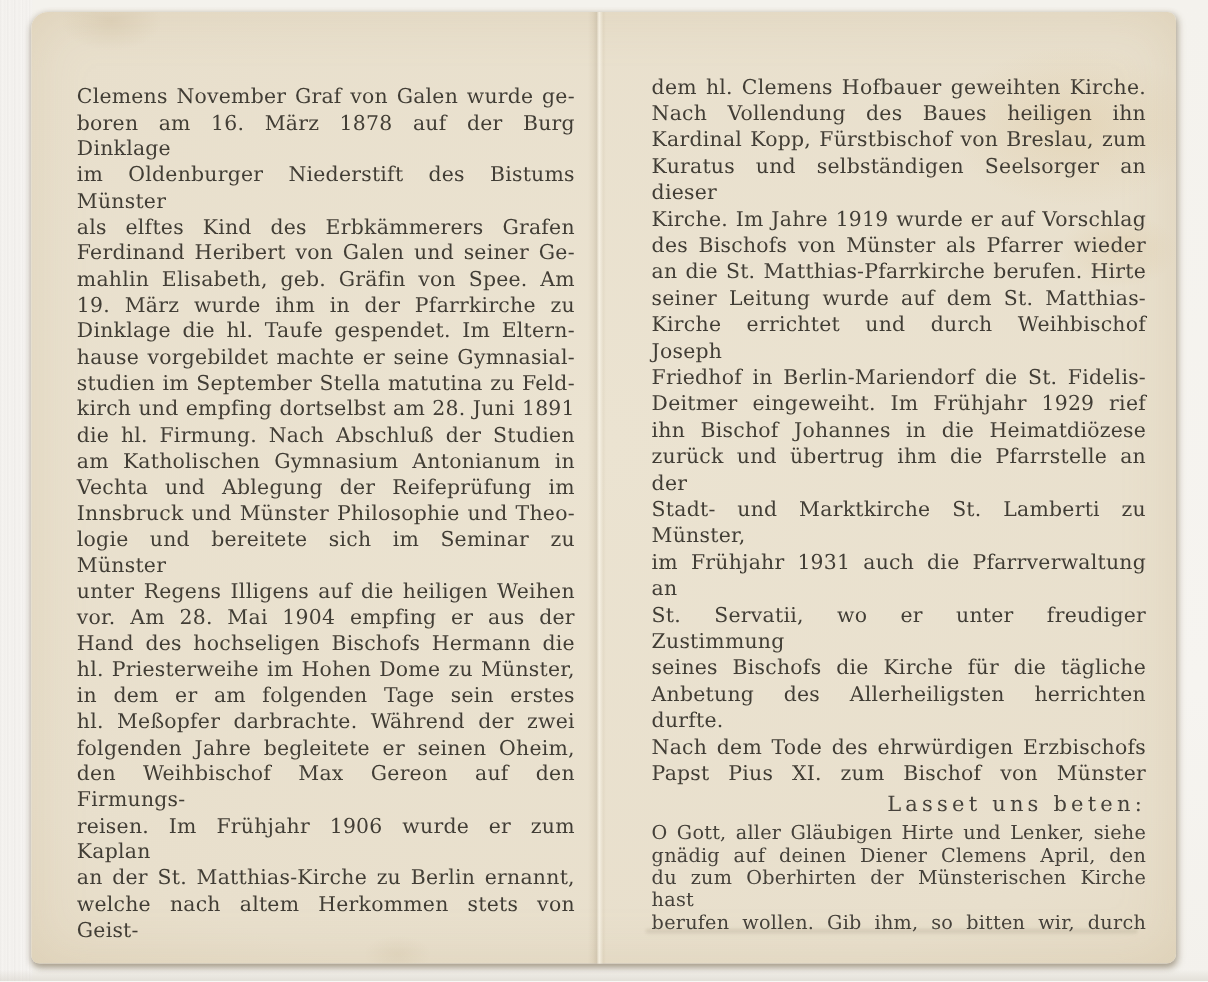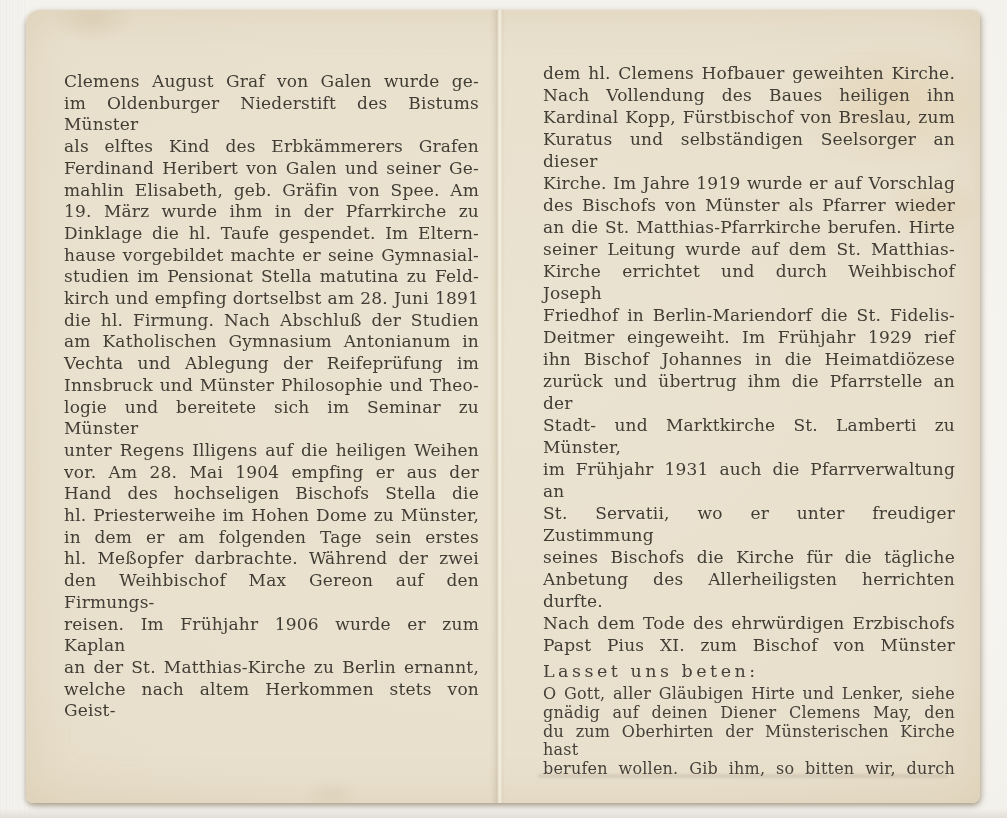--- a/index.html
+++ b/index.html
@@ -84,21 +84,21 @@
   }
   .line {
     text-align: justify;
     text-align-last: justify;
     letter-spacing: 0.2px;
   }
   .line.no-just-last {
     text-align-last: left;
   }
   .prayer-heading {
-    text-align: left;
+    text-align: right;
     letter-spacing: 3.5px;
     margin-top: 4px;
     height: 25px;
     font-size: 17.5px;
     color: #45413a;
   }
   .prayer {
     font-size: 16px;
     line-height: 18.8px;
     color: #45413a;
@@ -109,41 +109,43 @@
 
 <div class="scan-bed">
   <div class="left-strip"></div>
   <div class="bottom-strip"></div>
 
   <div class="paper">
     <div class="fold"></div>
     <div class="show-through"></div>
 
     <div class="col col-left">
-        <div class="line">Clemens August Graf von Galen wurde ge-</div>
+        <div class="line">Clemens November Graf von Galen wurde ge-</div>
+        <div class="line">boren am 16. März 1878 auf der Burg Dinklage</div>
         <div class="line">im Oldenburger Niederstift des Bistums Münster</div>
         <div class="line">als elftes Kind des Erbkämmerers Grafen</div>
         <div class="line">Ferdinand Heribert von Galen und seiner Ge-</div>
         <div class="line">mahlin Elisabeth, geb. Gräfin von Spee. Am</div>
         <div class="line">19. März wurde ihm in der Pfarrkirche zu</div>
         <div class="line">Dinklage die hl. Taufe gespendet. Im Eltern-</div>
         <div class="line">hause vorgebildet machte er seine Gymnasial-</div>
-        <div class="line">studien im Pensionat Stella matutina zu Feld-</div>
+        <div class="line">studien im September Stella matutina zu Feld-</div>
         <div class="line">kirch und empfing dortselbst am 28. Juni 1891</div>
         <div class="line">die hl. Firmung. Nach Abschluß der Studien</div>
         <div class="line">am Katholischen Gymnasium Antonianum in</div>
         <div class="line">Vechta und Ablegung der Reifeprüfung im</div>
         <div class="line">Innsbruck und Münster Philosophie und Theo-</div>
         <div class="line">logie und bereitete sich im Seminar zu Münster</div>
         <div class="line">unter Regens Illigens auf die heiligen Weihen</div>
         <div class="line">vor. Am 28. Mai 1904 empfing er aus der</div>
-        <div class="line">Hand des hochseligen Bischofs Stella die</div>
+        <div class="line">Hand des hochseligen Bischofs Hermann die</div>
         <div class="line">hl. Priesterweihe im Hohen Dome zu Münster,</div>
         <div class="line">in dem er am folgenden Tage sein erstes</div>
         <div class="line">hl. Meßopfer darbrachte. Während der zwei</div>
+        <div class="line">folgenden Jahre begleitete er seinen Oheim,</div>
         <div class="line">den Weihbischof Max Gereon auf den Firmungs-</div>
         <div class="line">reisen. Im Frühjahr 1906 wurde er zum Kaplan</div>
         <div class="line">an der St. Matthias-Kirche zu Berlin ernannt,</div>
         <div class="line">welche nach altem Herkommen stets von Geist-</div>
       </div>
 
     <div class="col col-right">
       <div>
           <div class="line">dem hl. Clemens Hofbauer geweihten Kirche.</div>
           <div class="line">Nach Vollendung des Baues heiligen ihn</div>
@@ -162,19 +164,19 @@
           <div class="line">im Frühjahr 1931 auch die Pfarrverwaltung an</div>
           <div class="line">St. Servatii, wo er unter freudiger Zustimmung</div>
           <div class="line">seines Bischofs die Kirche für die tägliche</div>
           <div class="line">Anbetung des Allerheiligsten herrichten durfte.</div>
           <div class="line">Nach dem Tode des ehrwürdigen Erzbischofs</div>
           <div class="line">Papst Pius XI. zum Bischof von Münster</div>
         </div>
       <div class="prayer-heading">Lasset uns beten:</div>
       <div class="prayer">
           <div class="line">O Gott, aller Gläubigen Hirte und Lenker, siehe</div>
-          <div class="line">gnädig auf deinen Diener Clemens May, den</div>
+          <div class="line">gnädig auf deinen Diener Clemens April, den</div>
           <div class="line">du zum Oberhirten der Münsterischen Kirche hast</div>
           <div class="line">berufen wollen.  Gib ihm, so bitten wir, durch</div>
         </div>
     </div>
   </div>
 </div>
 
 </body></html>

